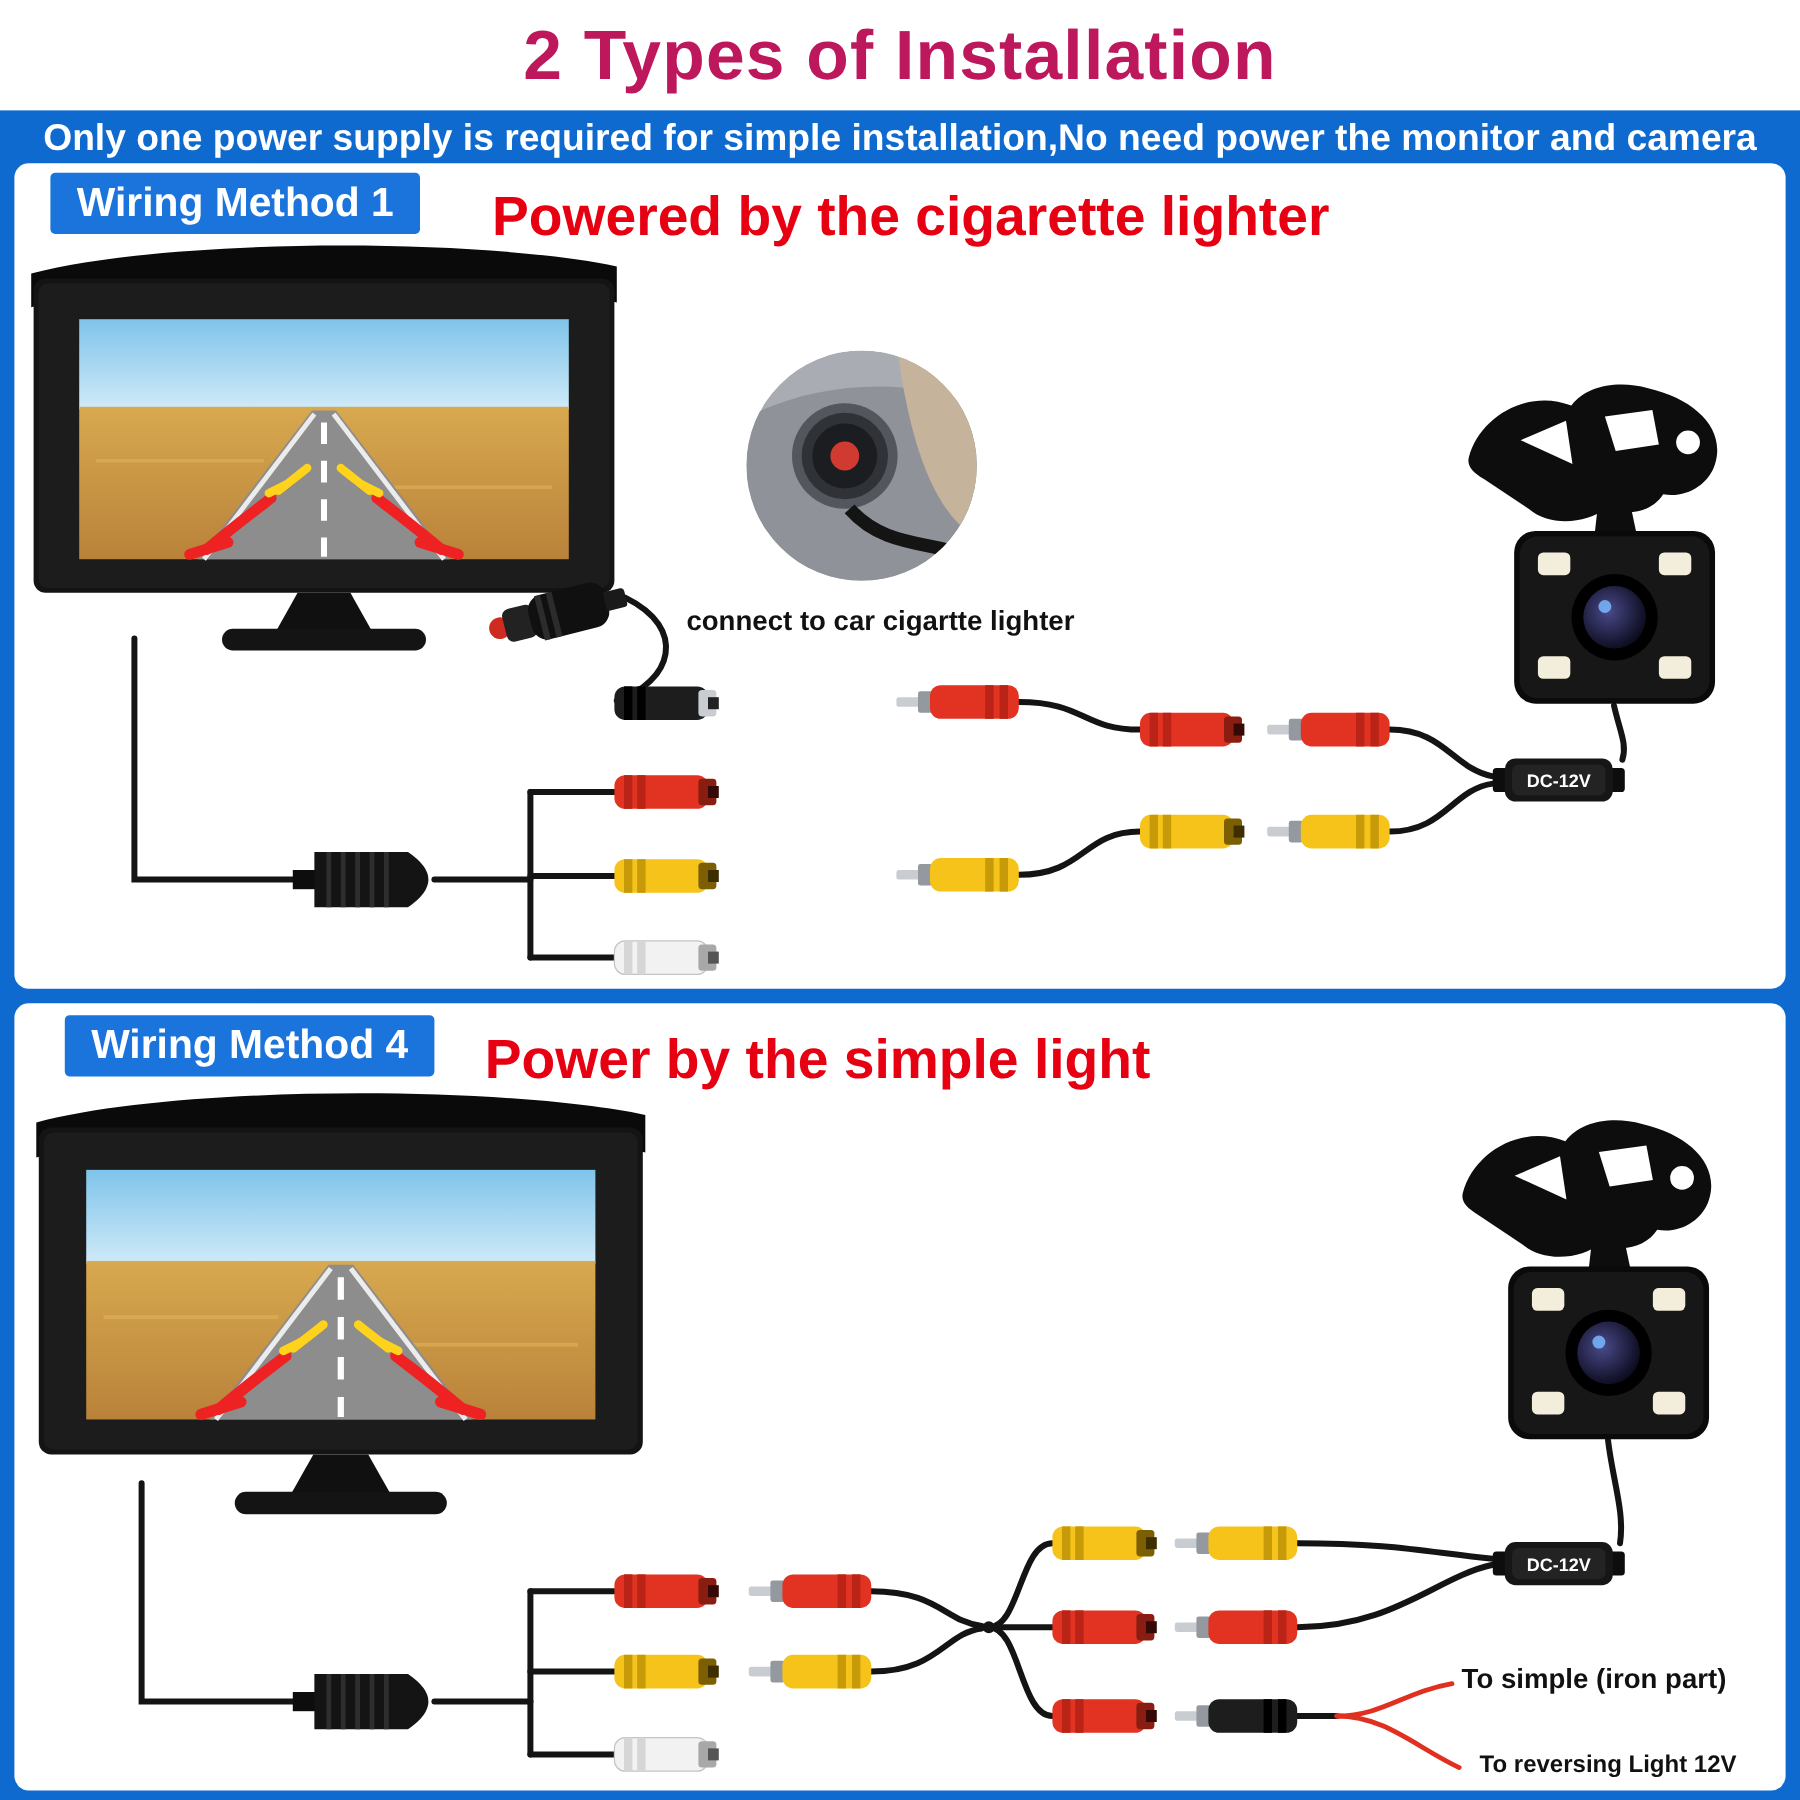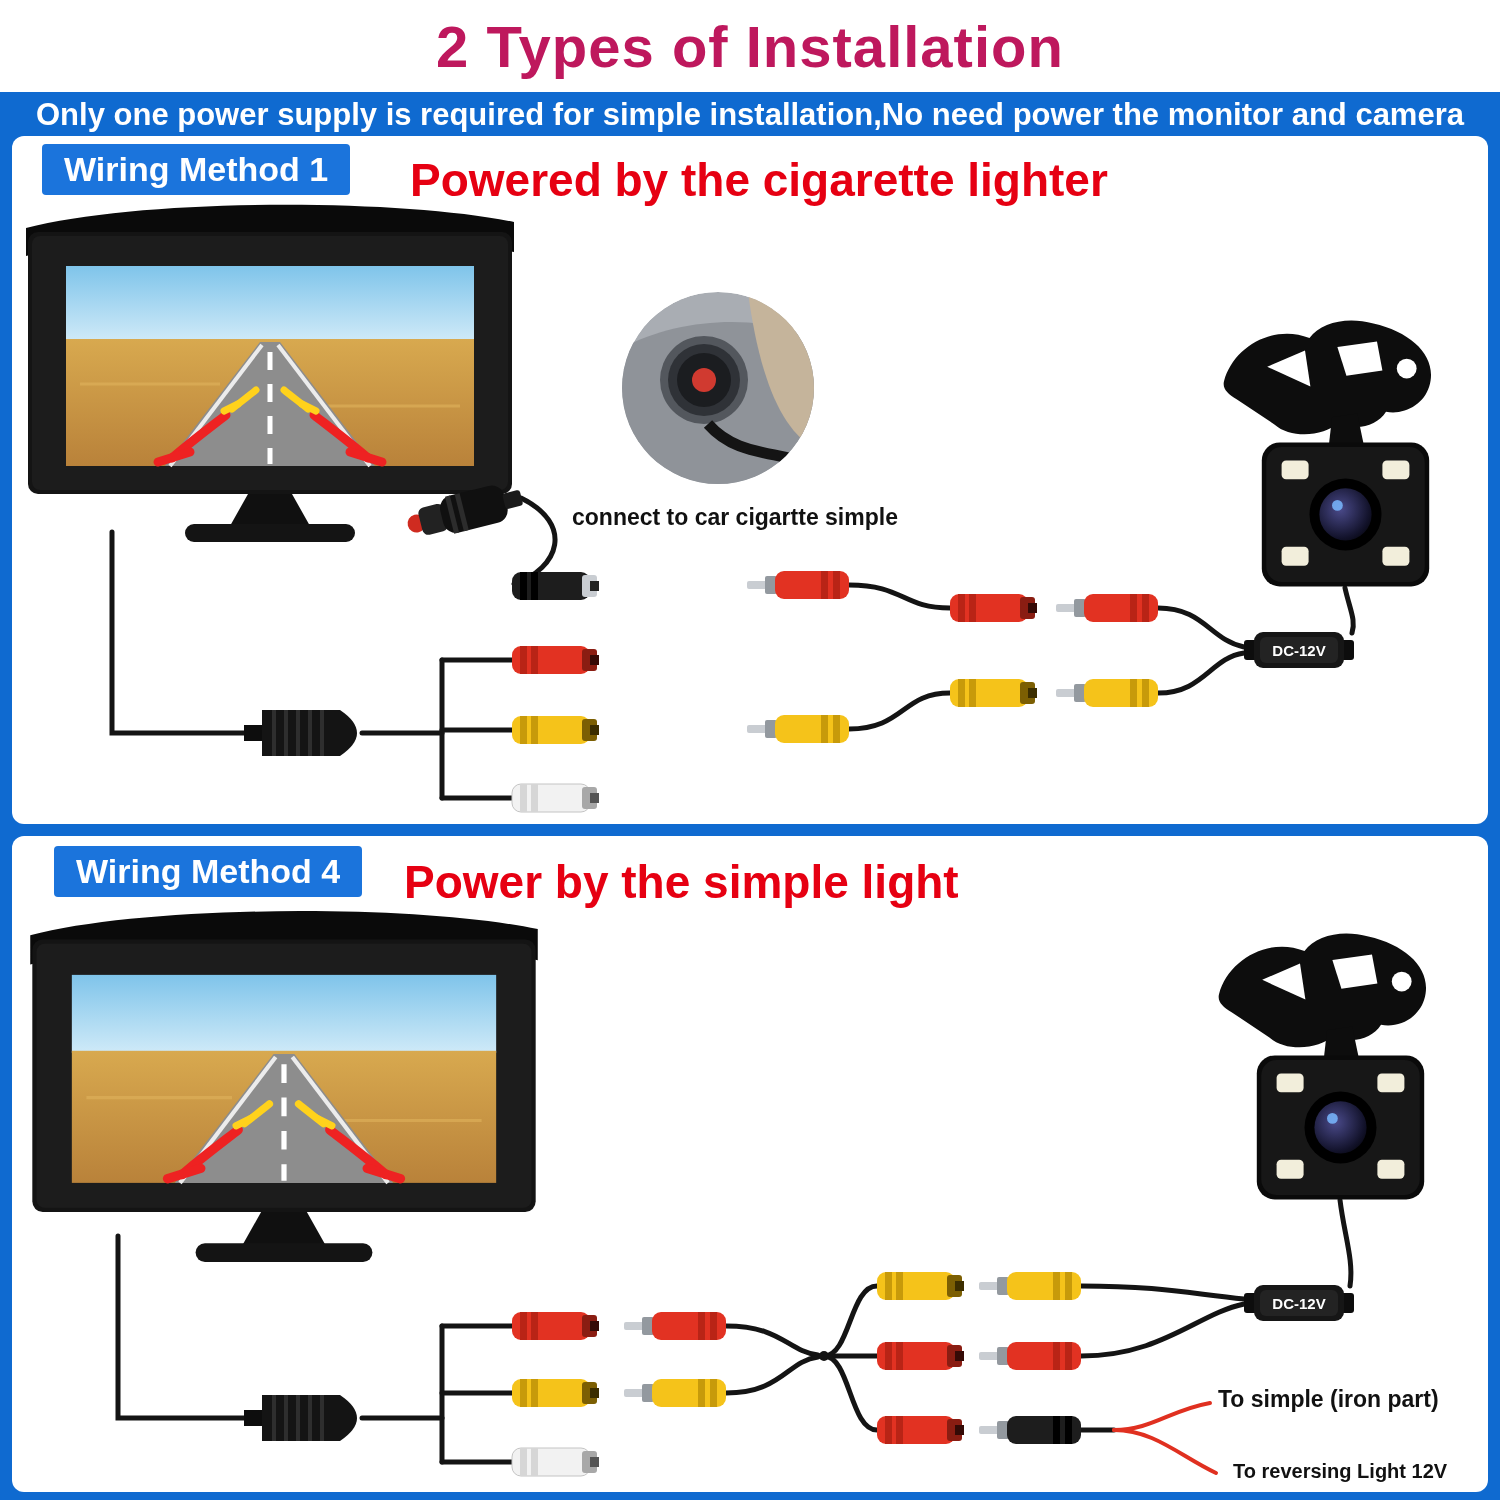--- a/index.html
+++ b/index.html
@@ -197,21 +197,21 @@
 </svg>
 
 <header class="header-band">
   <h1 class="page-title">2 Types of Installation</h1>
 </header>
 <div class="subtitle">Only one power supply is required for simple installation,No need power the monitor and camera separately</div>
 
 <section class="panel panel-1">
   <div class="method-badge">Wiring Method 1</div>
   <div class="method-heading">Powered by the cigarette lighter</div>
-  <div class="note lighter-note">connect to car cigartte simple</div>
+  <div class="note lighter-note">connect to car cigartte lighter</div>
 
   <svg class="diagram" viewBox="0 0 1476 688">
     <g stroke="#141414" stroke-width="5" fill="none" stroke-linecap="round">
       <path d="M100,396 V597 H232"></path>
       <path d="M350,597 H430"></path>
       <path d="M430,524 V662"></path>
       <path d="M430,524 H500 M430,594 H500 M430,662 H500"></path>
       <path d="M509,362 C562,388 548,432 502,448"></path>
       <path d="M837,449 C892,449 890,472 938,472"></path>
       <path d="M837,593 C892,593 890,557 938,557"></path>

